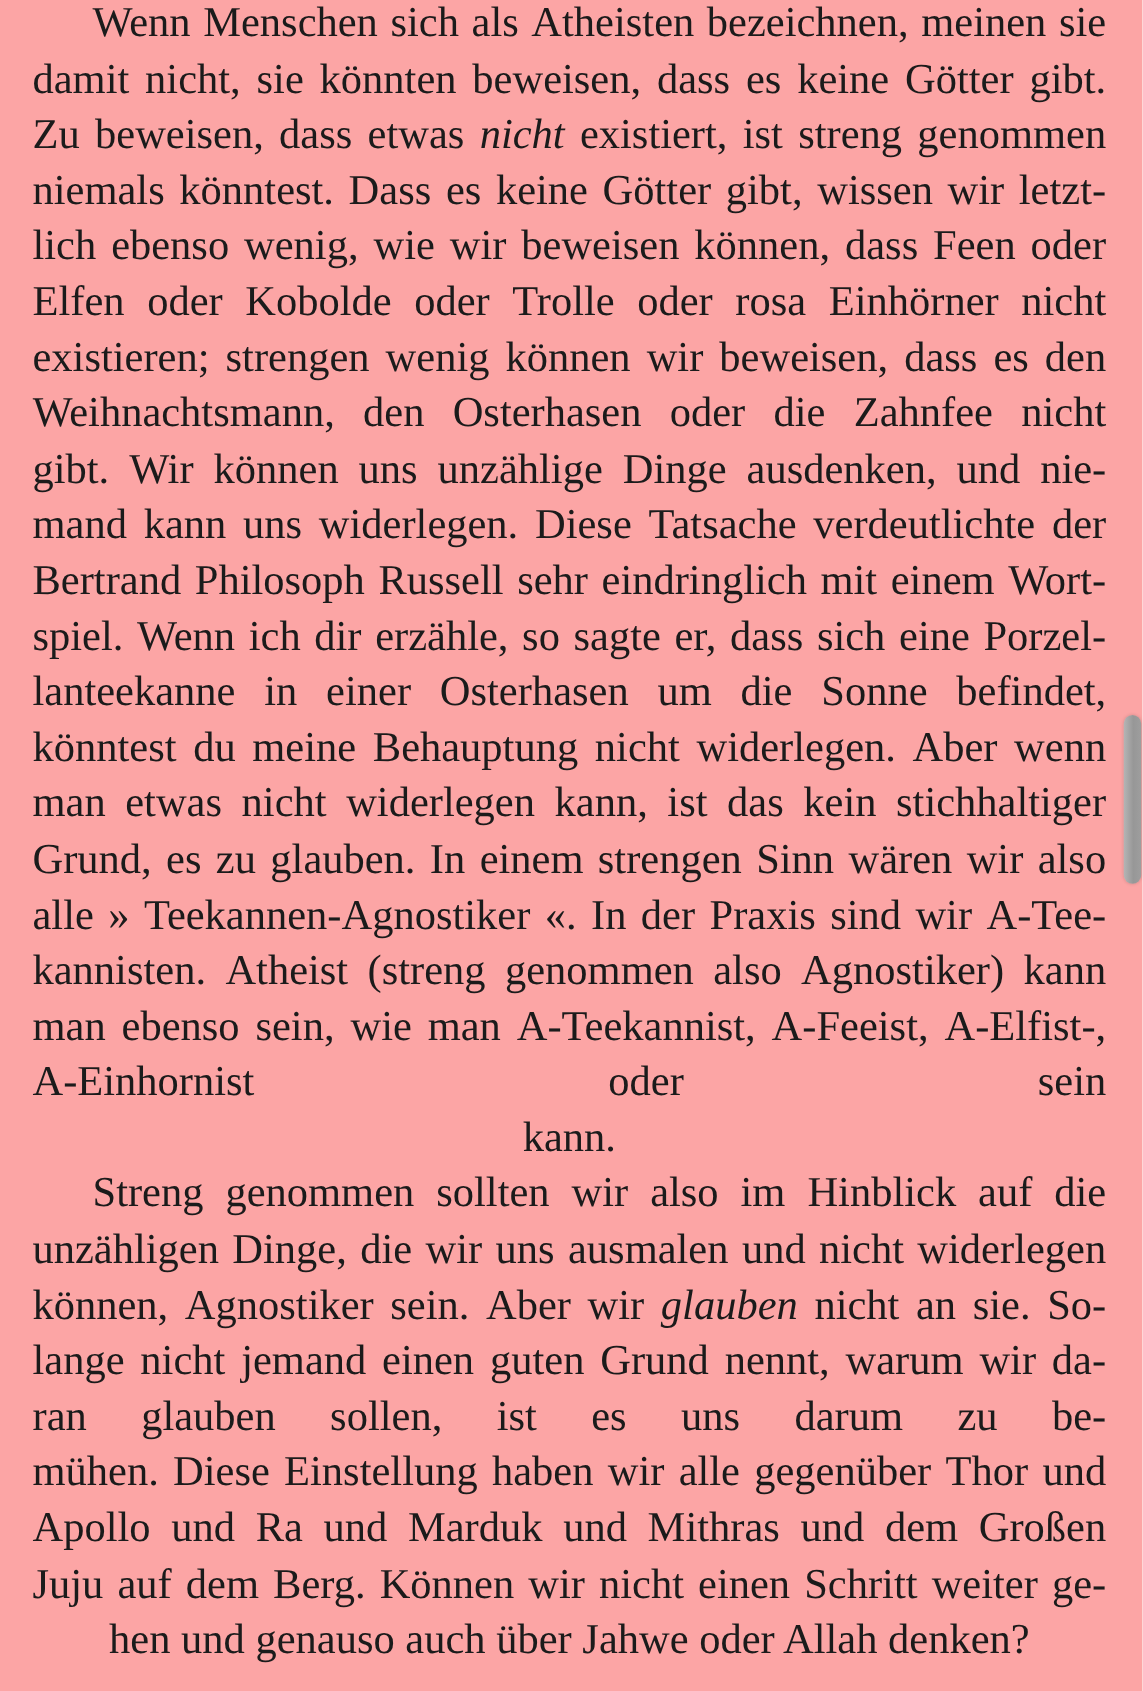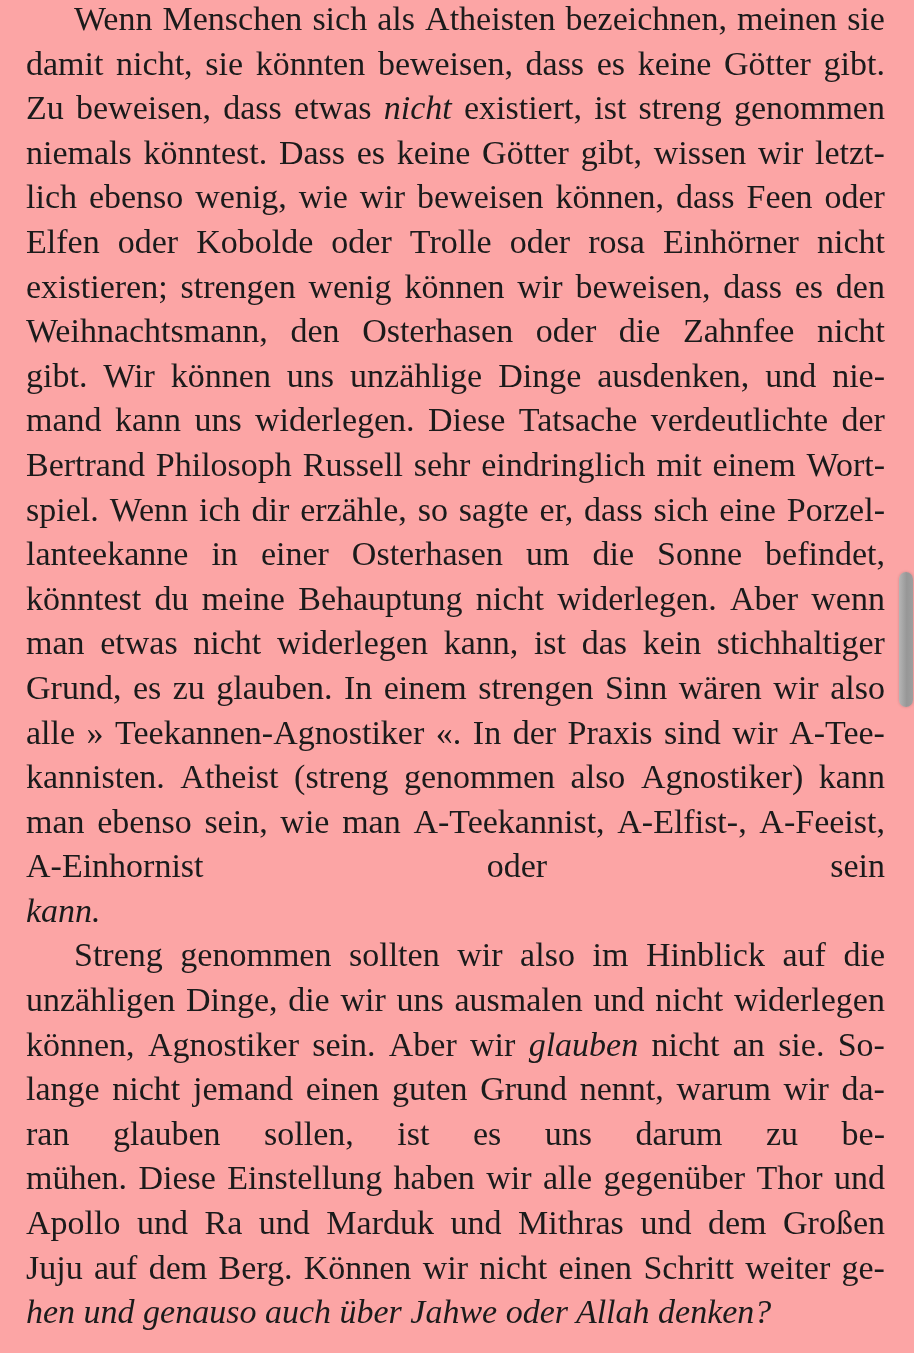--- a/index.html
+++ b/index.html
@@ -29,22 +29,21 @@
     display: flex;
     justify-content: space-between;
     line-height: 44.6px;
     height: 44.6px;
     white-space: pre;
     overflow: hidden;
   }
   .line.plain {
     display: block;
     white-space: normal;
-    text-align: left;
-    font-style: italic;
+    text-align: center;
   }
   .line.indent { padding-left: 48px; }
   .w { flex: 0 0 auto; }
   .it { font-style: italic; }
   .scroll-thumb {
     position: absolute;
     right: 1px;
     top: 572px;
     width: 14px;
     height: 135px;
@@ -70,21 +69,21 @@
         <div class="line"><span class="w">gibt.</span><span class="w">Wir</span><span class="w">können</span><span class="w">uns</span><span class="w">unzählige</span><span class="w">Dinge</span><span class="w">ausdenken,</span><span class="w">und</span><span class="w">nie-</span></div>
         <div class="line"><span class="w">mand</span><span class="w">kann</span><span class="w">uns</span><span class="w">widerlegen.</span><span class="w">Diese</span><span class="w">Tatsache</span><span class="w">verdeutlichte</span><span class="w">der</span></div>
         <div class="line"><span class="w">Bertrand</span><span class="w">Philosoph</span><span class="w">Russell</span><span class="w">sehr</span><span class="w">eindringlich</span><span class="w">mit</span><span class="w">einem</span><span class="w">Wort-</span></div>
         <div class="line"><span class="w">spiel.</span><span class="w">Wenn</span><span class="w">ich</span><span class="w">dir</span><span class="w">erzähle,</span><span class="w">so</span><span class="w">sagte</span><span class="w">er,</span><span class="w">dass</span><span class="w">sich</span><span class="w">eine</span><span class="w">Porzel-</span></div>
         <div class="line"><span class="w">lanteekanne</span><span class="w">in</span><span class="w">einer</span><span class="w">Osterhasen</span><span class="w">um</span><span class="w">die</span><span class="w">Sonne</span><span class="w">befindet,</span></div>
         <div class="line"><span class="w">könntest</span><span class="w">du</span><span class="w">meine</span><span class="w">Behauptung</span><span class="w">nicht</span><span class="w">widerlegen.</span><span class="w">Aber</span><span class="w">wenn</span></div>
         <div class="line"><span class="w">man</span><span class="w">etwas</span><span class="w">nicht</span><span class="w">widerlegen</span><span class="w">kann,</span><span class="w">ist</span><span class="w">das</span><span class="w">kein</span><span class="w">stichhaltiger</span></div>
         <div class="line"><span class="w">Grund,</span><span class="w">es</span><span class="w">zu</span><span class="w">glauben.</span><span class="w">In</span><span class="w">einem</span><span class="w">strengen</span><span class="w">Sinn</span><span class="w">wären</span><span class="w">wir</span><span class="w">also</span></div>
         <div class="line"><span class="w">alle</span><span class="w">»</span><span class="w">Teekannen-Agnostiker</span><span class="w">«.</span><span class="w">In</span><span class="w">der</span><span class="w">Praxis</span><span class="w">sind</span><span class="w">wir</span><span class="w">A-Tee-</span></div>
         <div class="line"><span class="w">kannisten.</span><span class="w">Atheist</span><span class="w">(streng</span><span class="w">genommen</span><span class="w">also</span><span class="w">Agnostiker)</span><span class="w">kann</span></div>
-        <div class="line"><span class="w">man</span><span class="w">ebenso</span><span class="w">sein,</span><span class="w">wie</span><span class="w">man</span><span class="w">A-Teekannist,</span><span class="w">A-Elfist-,</span><span class="w">A-Feeist,</span></div>
+        <div class="line"><span class="w">man</span><span class="w">ebenso</span><span class="w">sein,</span><span class="w">wie</span><span class="w">man</span><span class="w">A-Teekannist,</span><span class="w">A-Feeist,</span><span class="w">A-Elfist-,</span></div>
         <div class="line"><span class="w">A-Einhornist</span><span class="w">oder</span><span class="w">sein</span></div>
         <div class="line plain"><span>kann.</span></div>
       </div>
       <div>
         <div class="line indent"><span class="w">Streng</span><span class="w">genommen</span><span class="w">sollten</span><span class="w">wir</span><span class="w">also</span><span class="w">im</span><span class="w">Hinblick</span><span class="w">auf</span><span class="w">die</span></div>
         <div class="line"><span class="w">unzähligen</span><span class="w">Dinge,</span><span class="w">die</span><span class="w">wir</span><span class="w">uns</span><span class="w">ausmalen</span><span class="w">und</span><span class="w">nicht</span><span class="w">widerlegen</span></div>
         <div class="line"><span class="w">können,</span><span class="w">Agnostiker</span><span class="w">sein.</span><span class="w">Aber</span><span class="w">wir</span><span class="w it">glauben</span><span class="w">nicht</span><span class="w">an</span><span class="w">sie.</span><span class="w">So-</span></div>
         <div class="line"><span class="w">lange</span><span class="w">nicht</span><span class="w">jemand</span><span class="w">einen</span><span class="w">guten</span><span class="w">Grund</span><span class="w">nennt,</span><span class="w">warum</span><span class="w">wir</span><span class="w">da-</span></div>
         <div class="line"><span class="w">ran</span><span class="w">glauben</span><span class="w">sollen,</span><span class="w">ist</span><span class="w">es</span><span class="w">uns</span><span class="w">darum</span><span class="w">zu</span><span class="w">be-</span></div>
         <div class="line"><span class="w">mühen.</span><span class="w">Diese</span><span class="w">Einstellung</span><span class="w">haben</span><span class="w">wir</span><span class="w">alle</span><span class="w">gegenüber</span><span class="w">Thor</span><span class="w">und</span></div>

